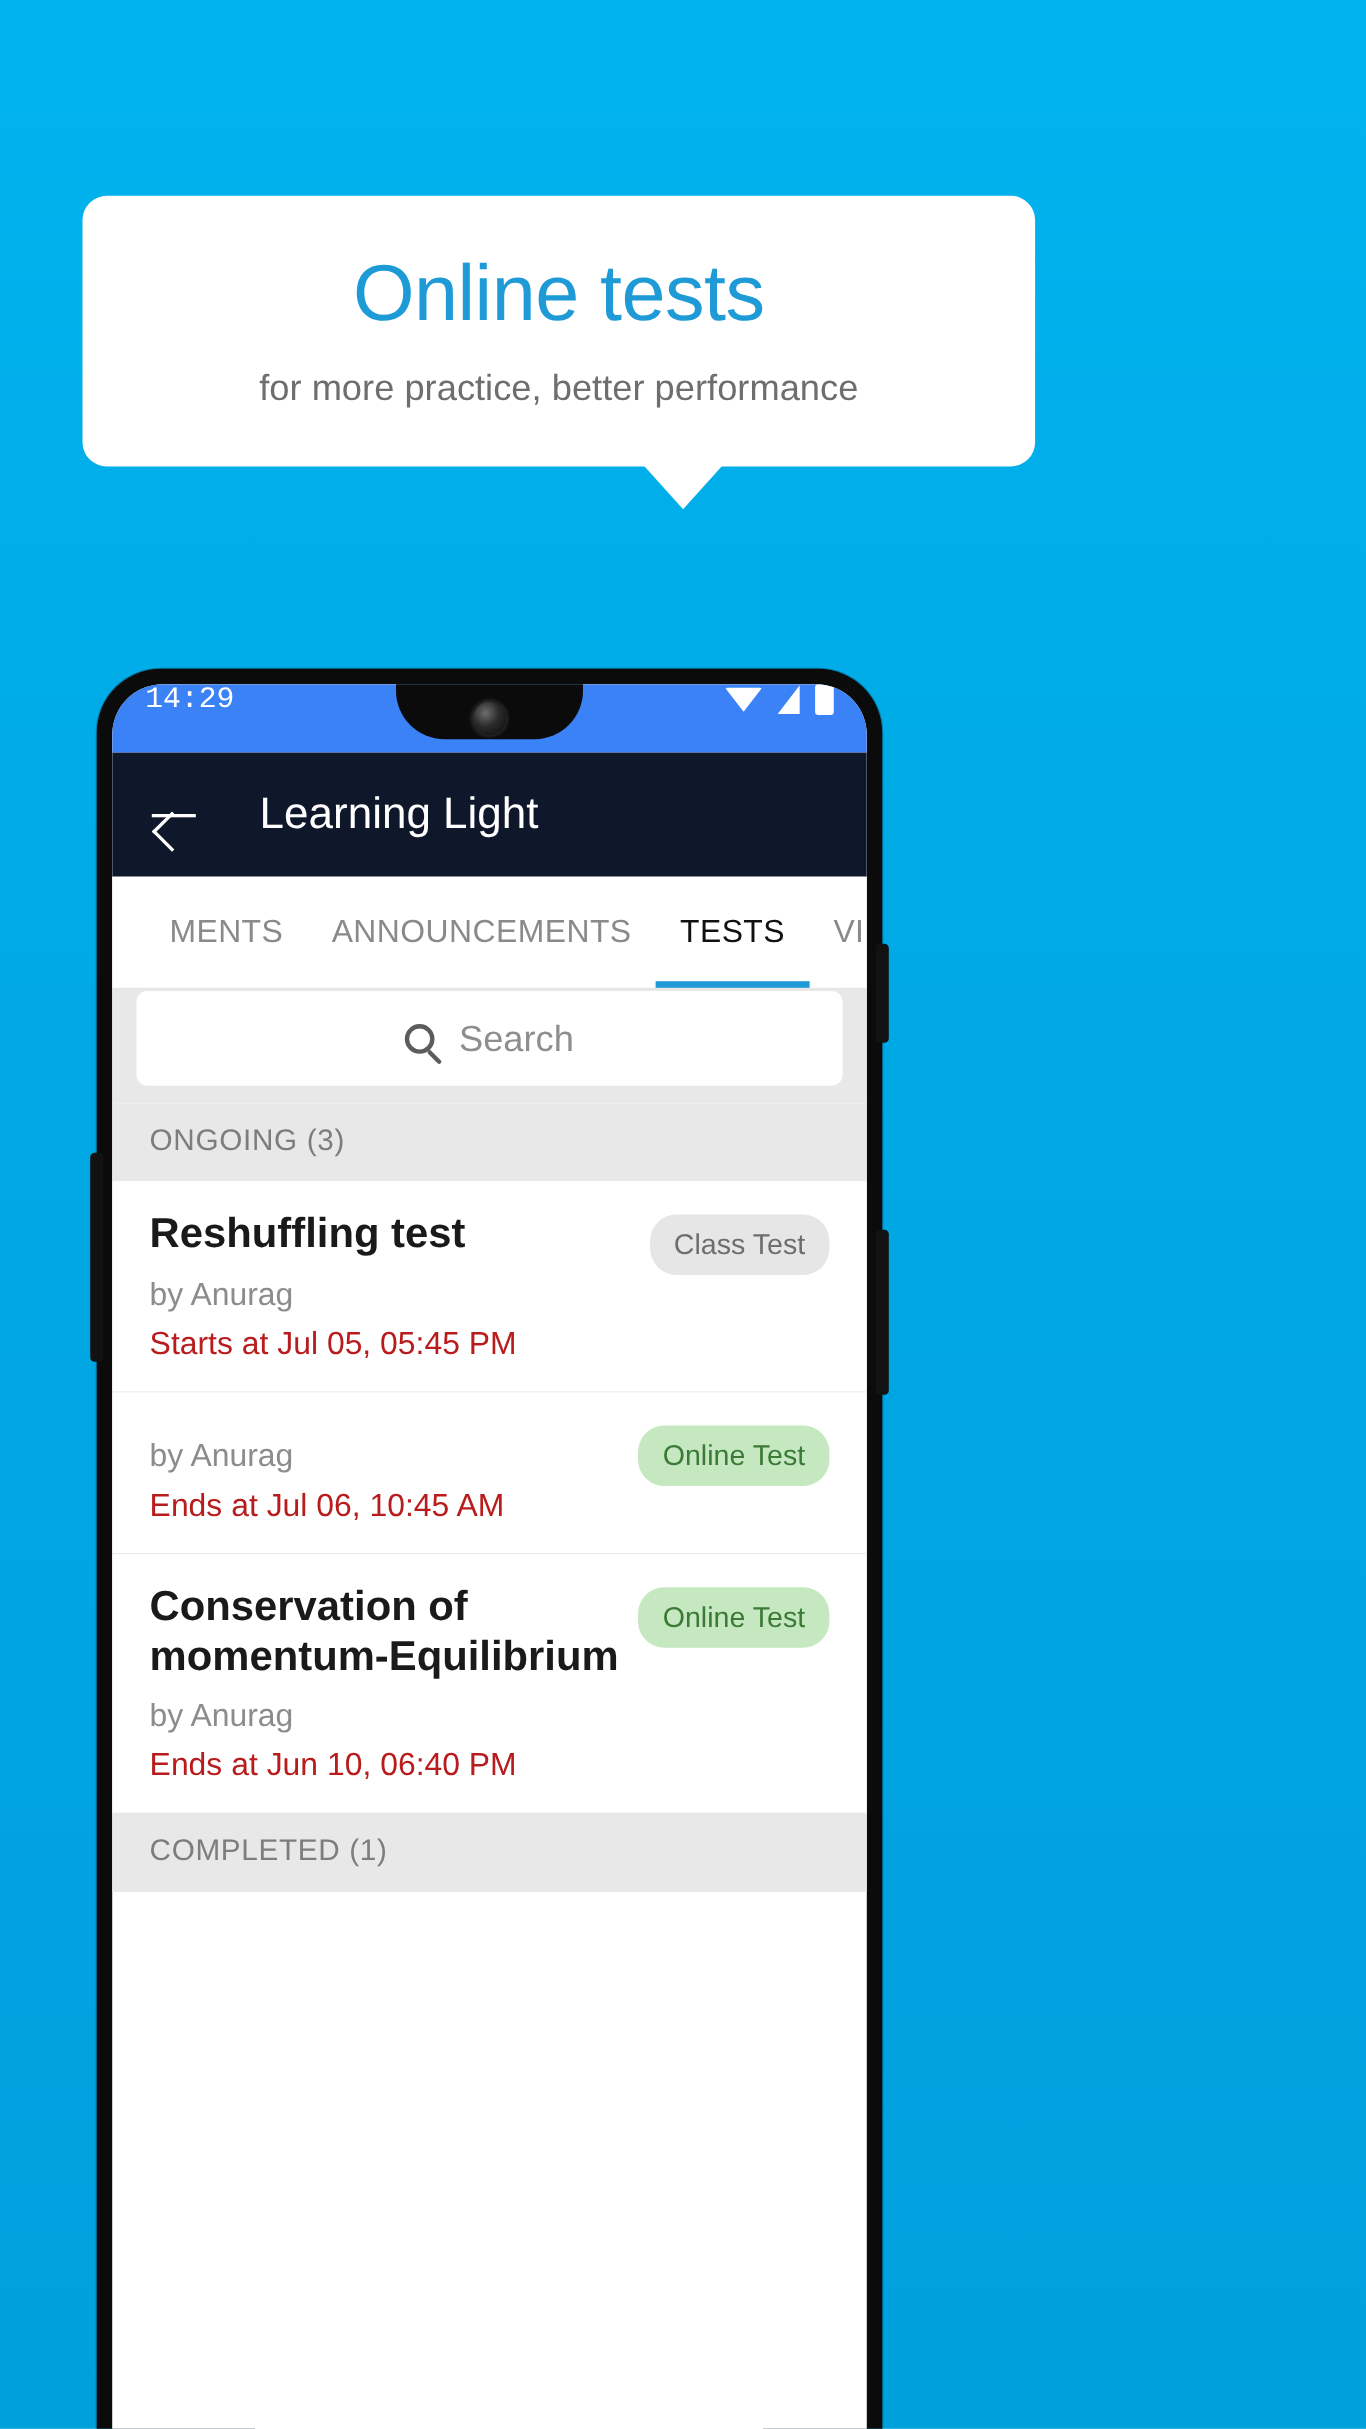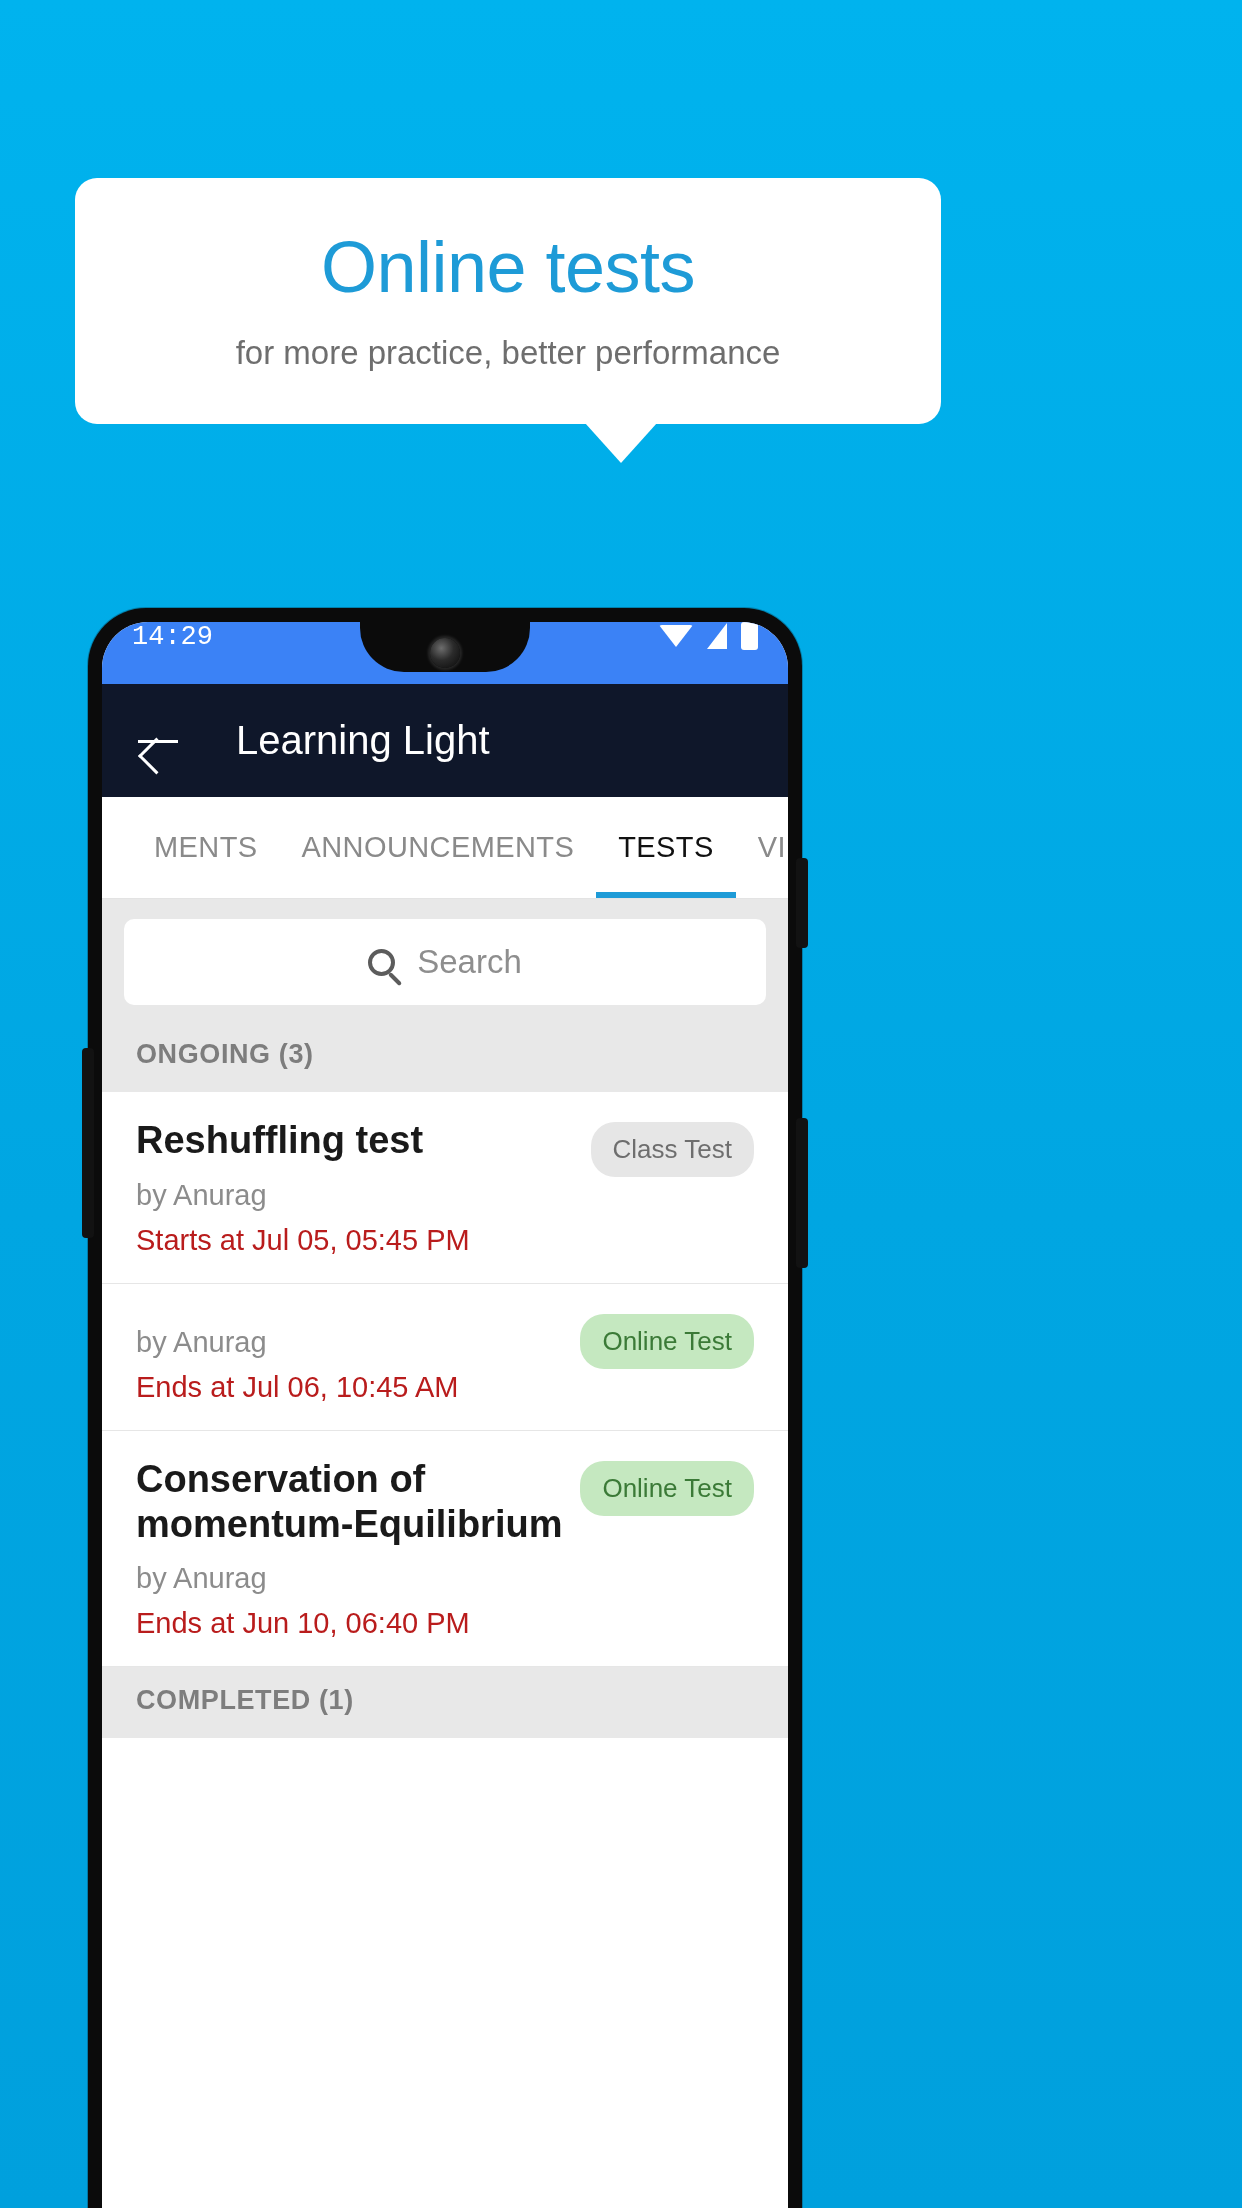--- a/index.html
+++ b/index.html
@@ -102,39 +102,39 @@
     display:flex; align-items:center; padding:0 22px;
     font-size:29px; color:#8a8a8a; letter-spacing:0.4px; white-space:nowrap;
     position:relative; cursor:pointer;
   }
   .tab.active{color:#111111;}
   .tab.active::after{
     content:""; position:absolute; left:0; right:0; bottom:0; height:6px; background:#1e9bd7;
   }
 
   
-  .search-wrap{background:#e8e8e8; padding:20px 22px 16px 22px;}
+  .search-wrap{background:#e8e8e8; padding:2px 22px 16px 22px;}
   .search-box{
     height:86px; background:#ffffff; border-radius:10px;
     display:flex; align-items:center; justify-content:center; gap:22px;
   }
   .mag{
     width:27px;height:27px;border:4px solid #5c5c5c;border-radius:50%;
     position:relative; display:inline-block;
   }
   .mag::after{
     content:""; position:absolute; right:-12px; bottom:-9px;
     width:16px;height:4px;background:#5c5c5c;border-radius:2px;transform:rotate(45deg);
   }
   .search-ph{font-size:33px; color:#8e8e8e;}
 
   
   .sect{
     background:#e8e8e8; padding:18px 34px 22px 34px;
-    font-size:27px; color:#7d7d7d; letter-spacing:0.6px;font-weight:bold;
+    font-size:27px; color:#7d7d7d; letter-spacing:0.6px;
   }
 
   
   .row{
     background:#ffffff; padding:26px 34px 26px 34px;
     border-bottom:1px solid #e6e6e6;
     display:flex; justify-content:space-between; align-items:flex-start; gap:16px;
   }
   .row-main{flex:1; min-width:0;}
   .row-title{

